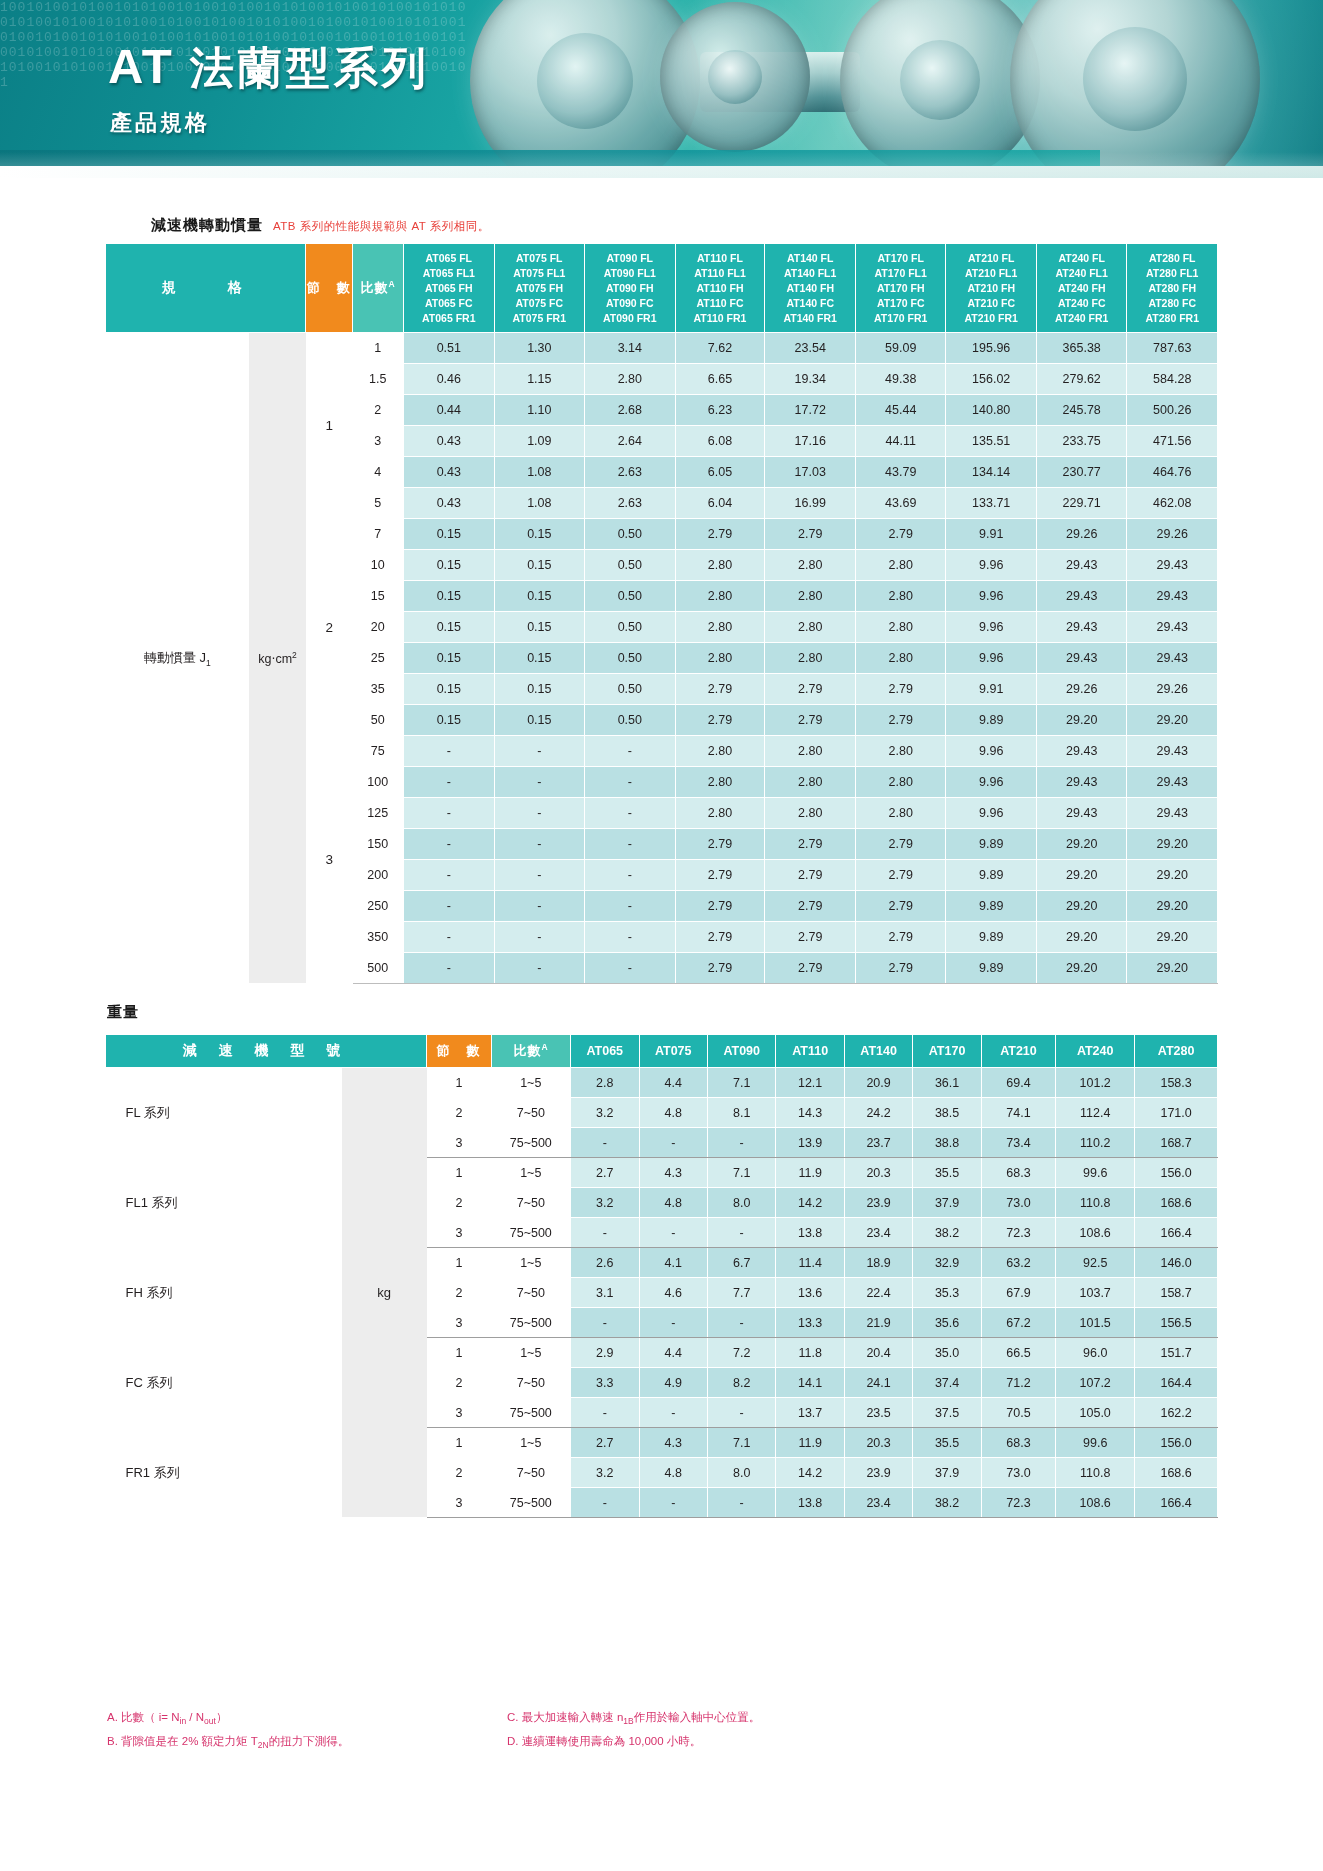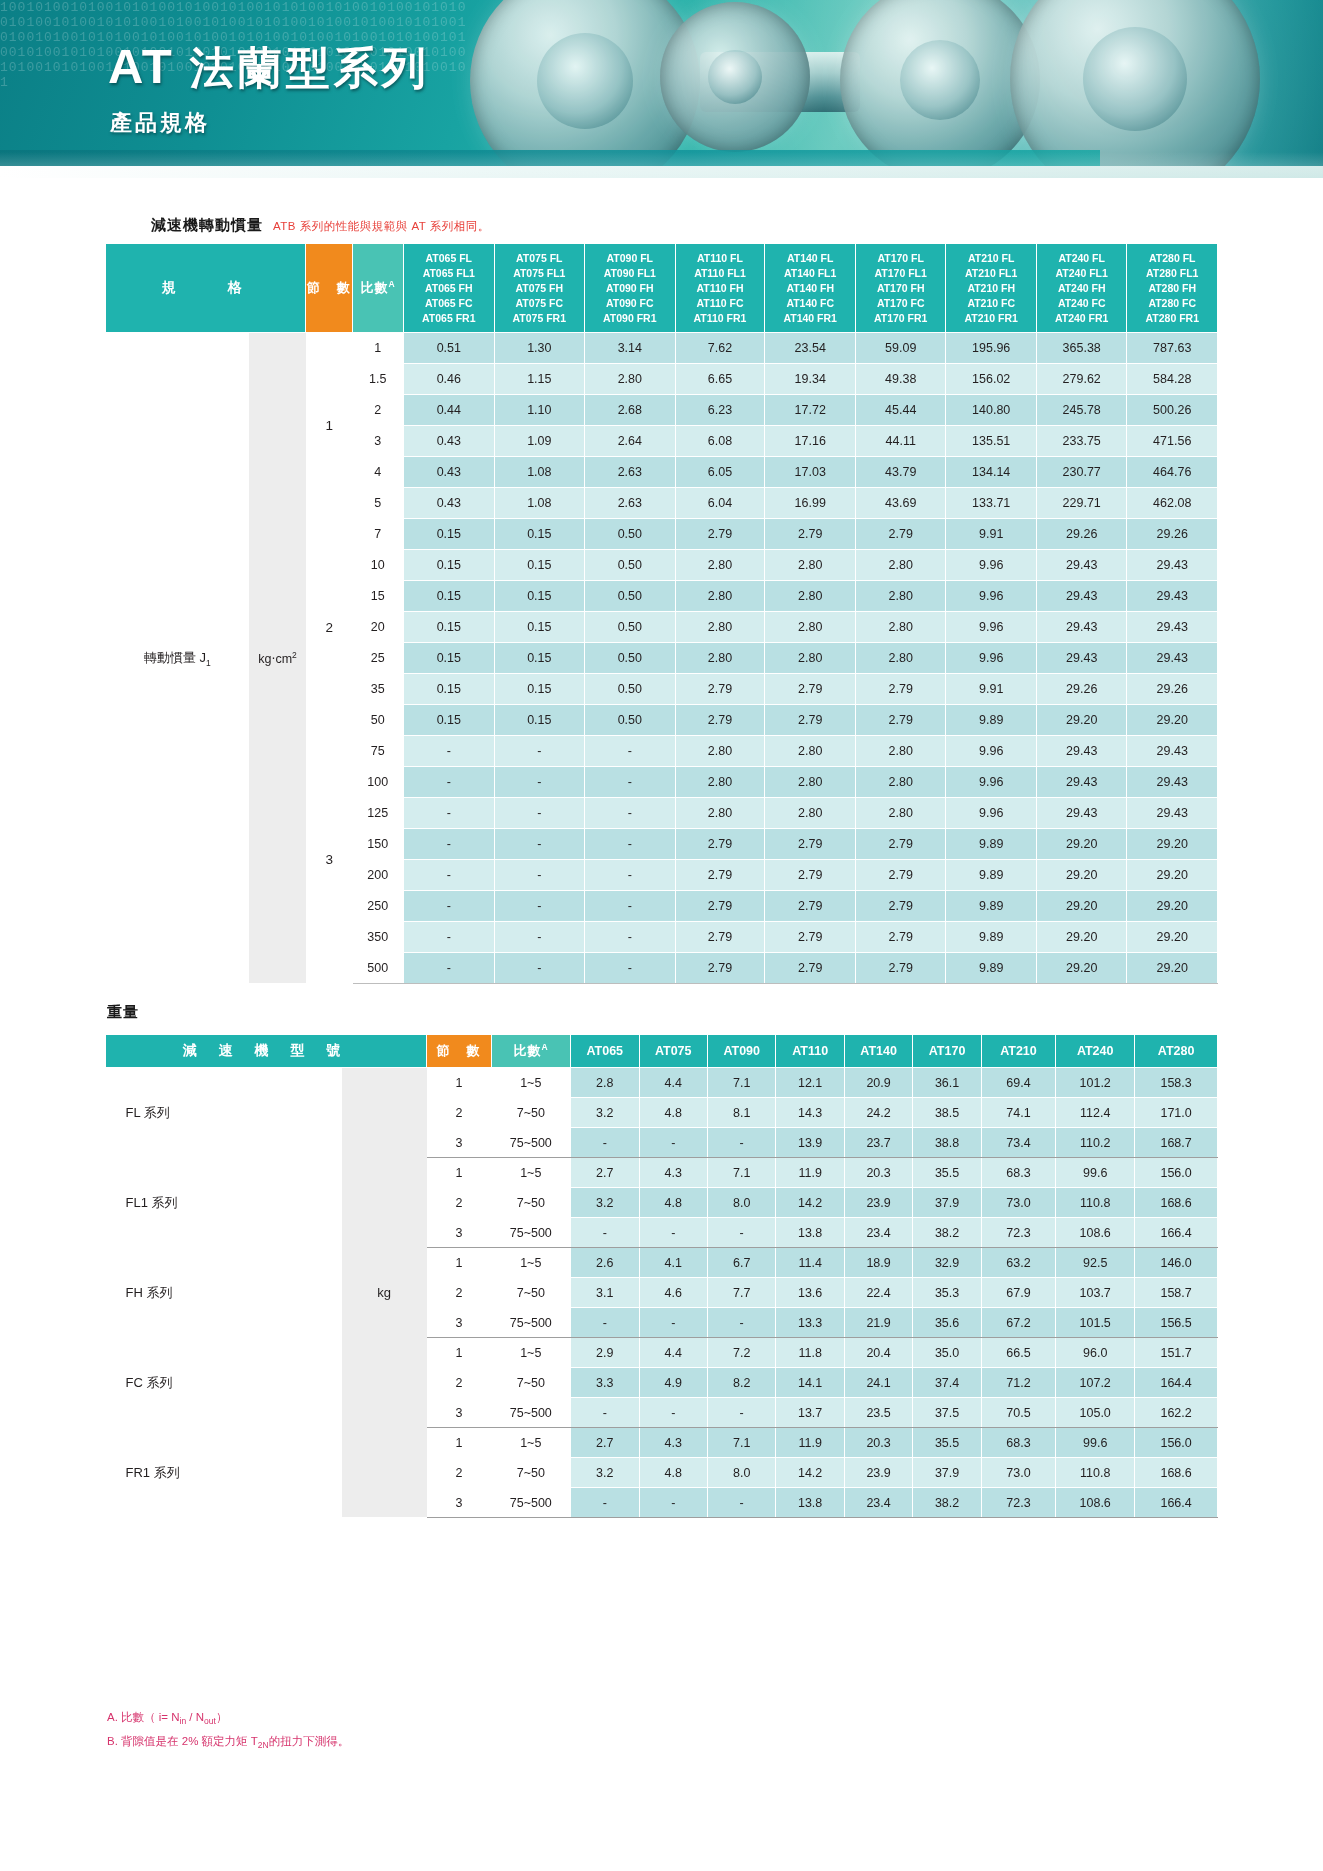--- a/index.html
+++ b/index.html
@@ -805,17 +805,19 @@
         </tr>
       </tbody>
   </table>
 
   <div class="notes">
     <div class="col1">
       <div><span>A. 比數（ i= N</span><span class="sub">in</span><span> / N</span><span class="sub">out</span><span>）</span></div>
       <div><span>B. 背隙值是在 2% 額定力矩 T</span><span class="sub">2N</span><span>的扭力下測得。</span></div>
     </div>
     <div class="col2">
+      <div><span>C. 最大加速輸入轉速 n</span><span class="sub">1B</span><span>作用於輸入軸中心位置。</span></div>
+      <div>D. 連續運轉使用壽命為 10,000 小時。</div>
     </div>
   </div>
 
 
 </div>
 
 </body></html>

